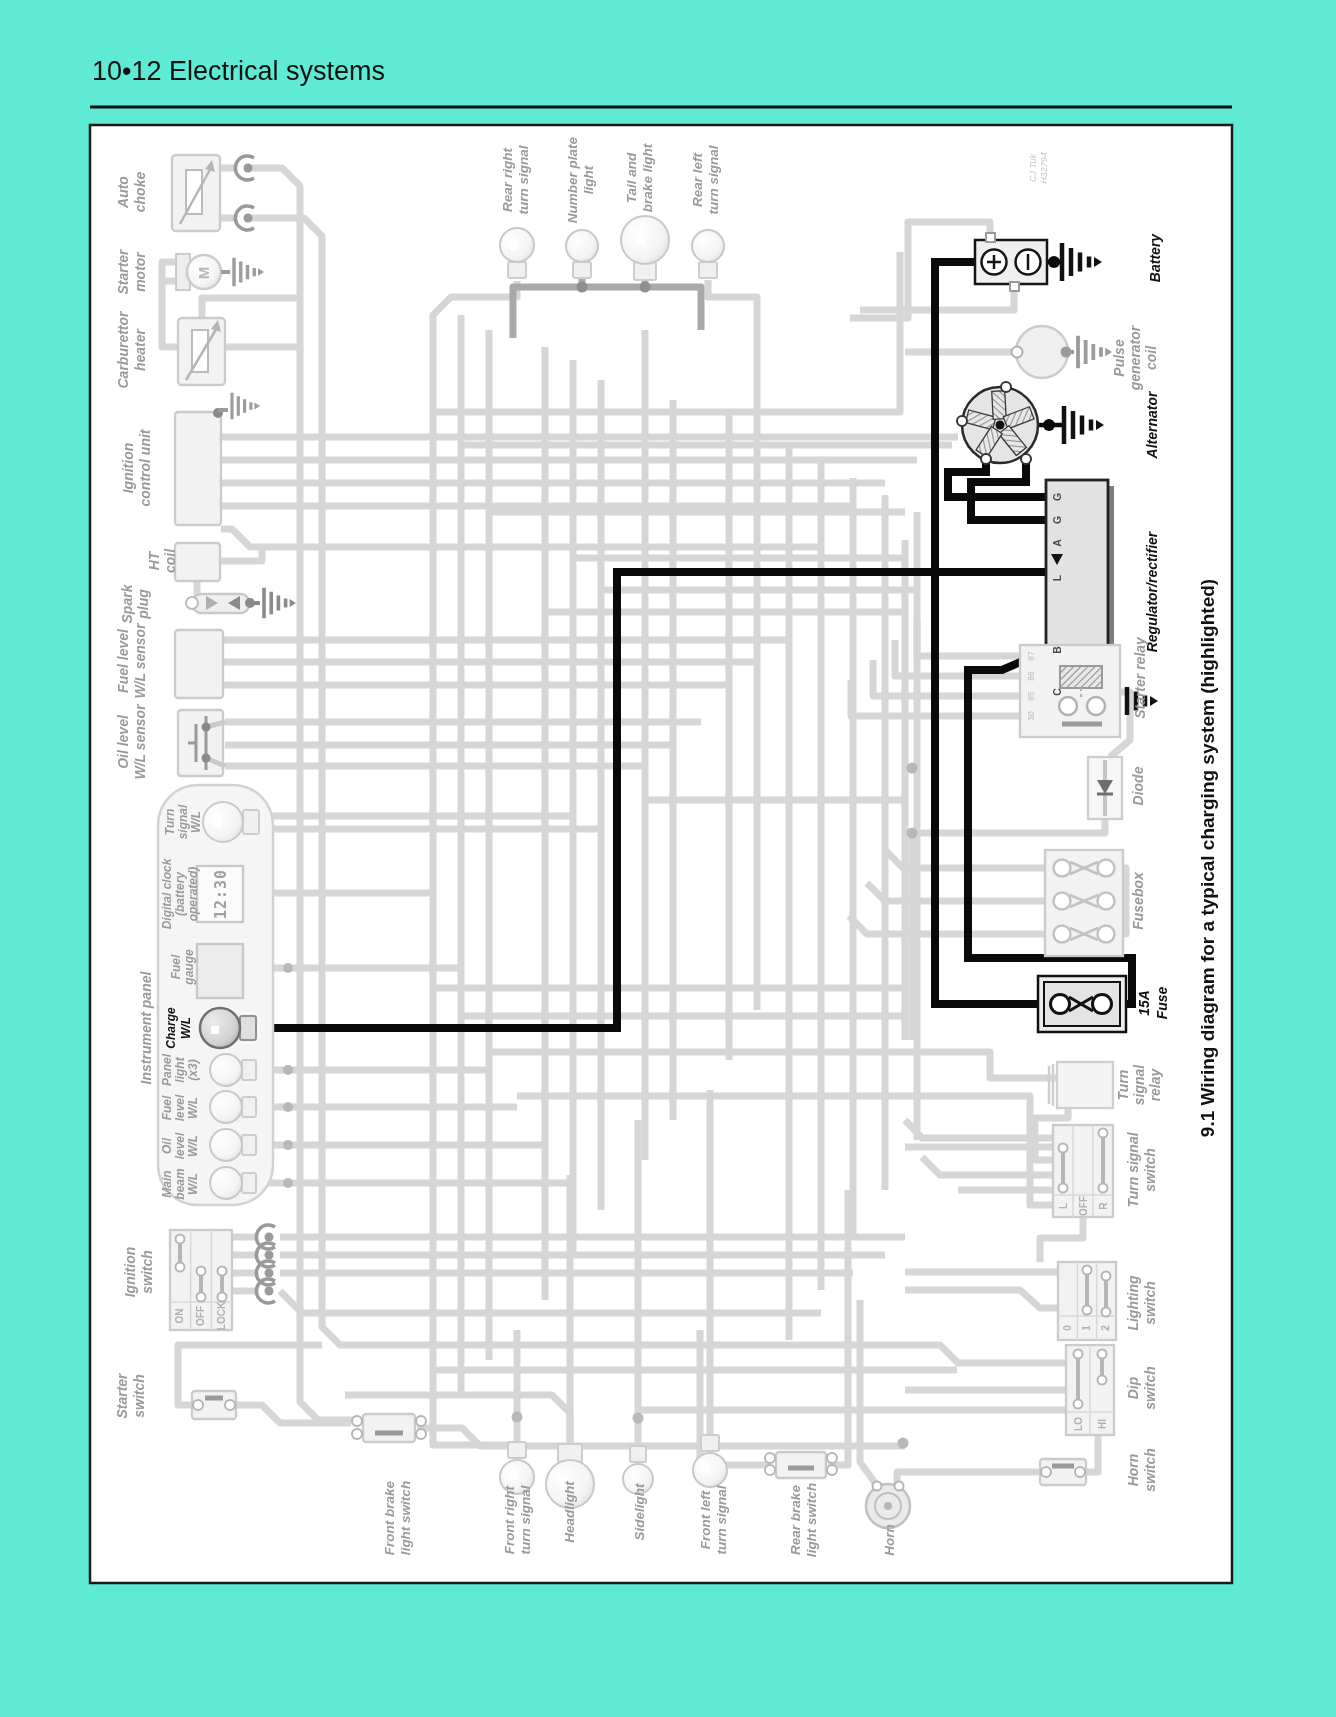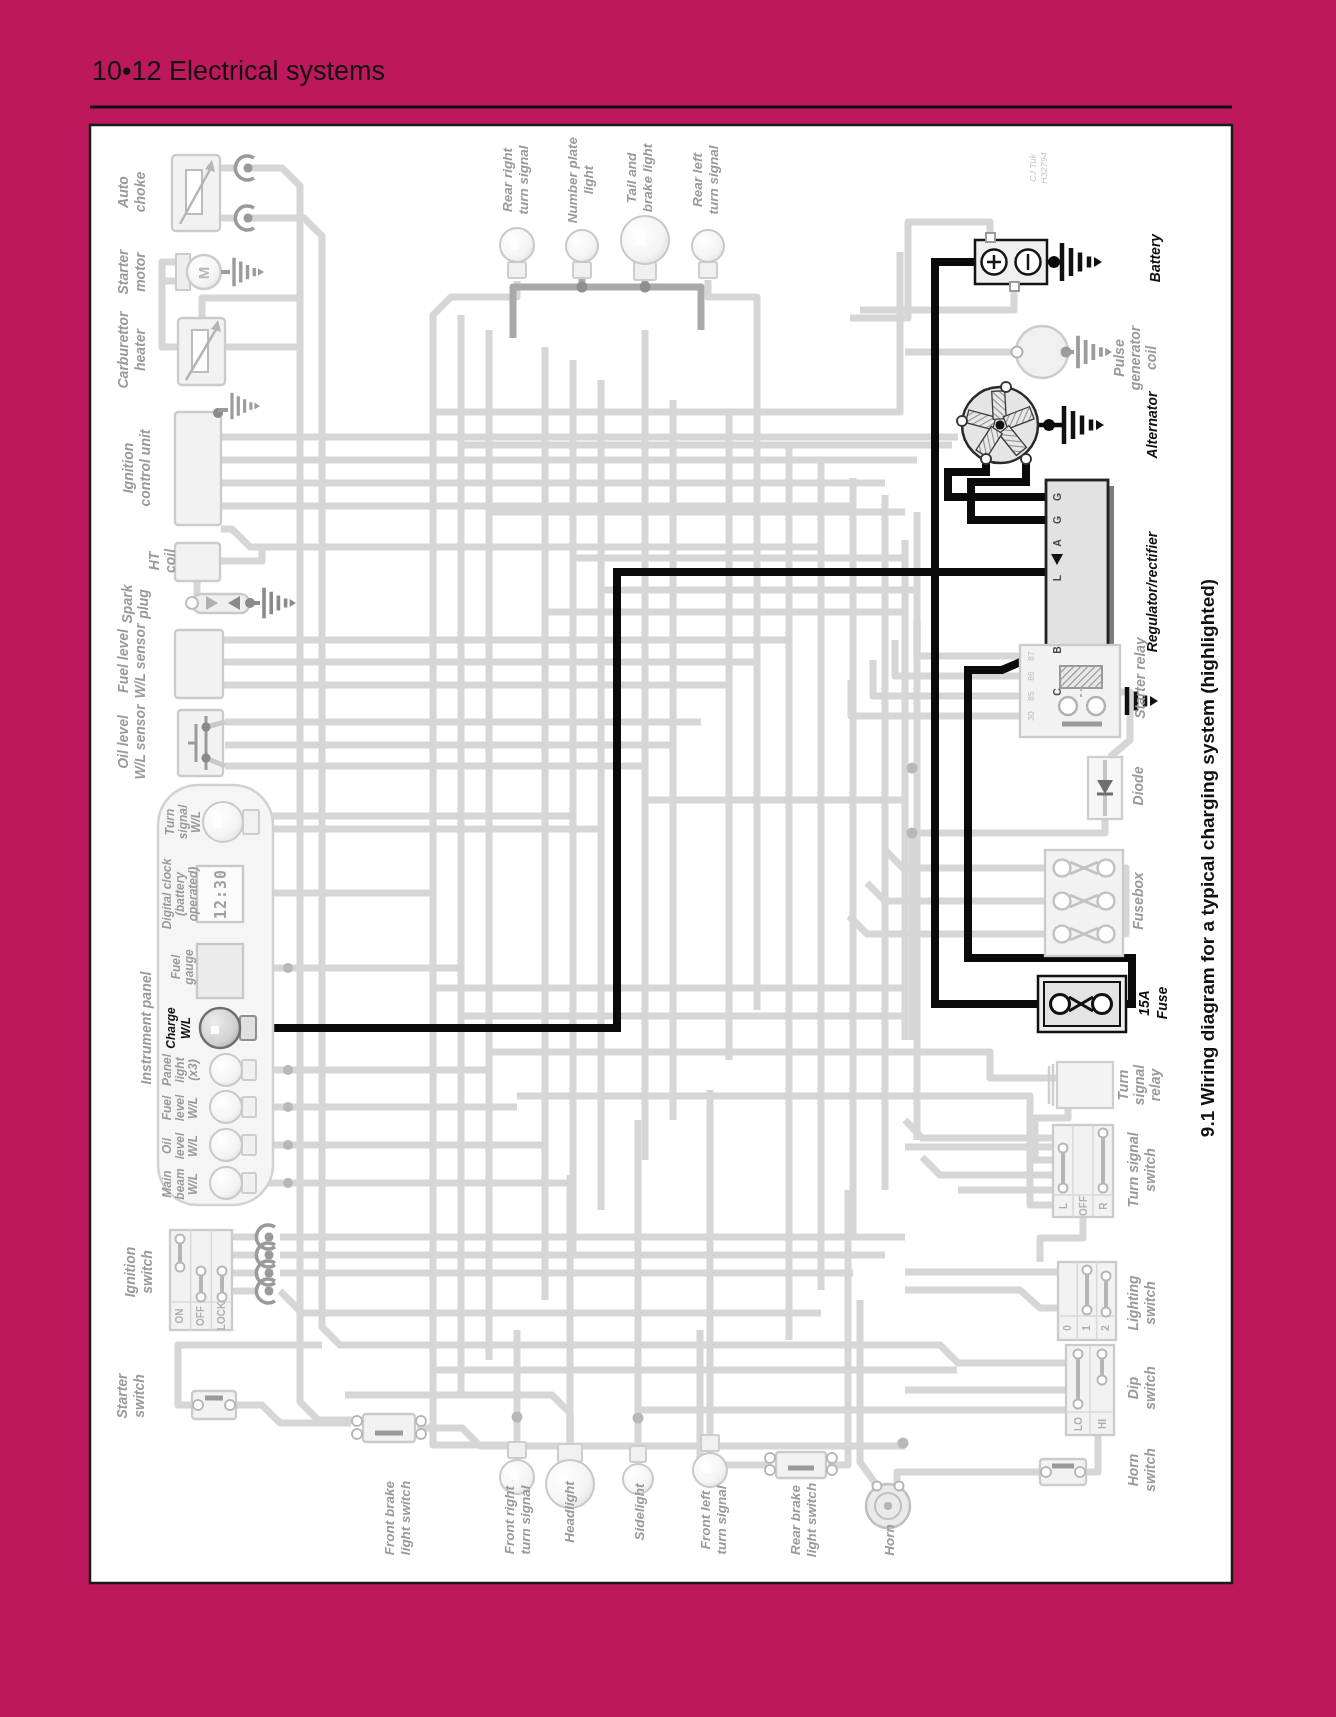--- a/index.html
+++ b/index.html
@@ -1,16 +1,16 @@
 <!DOCTYPE html>
 <html><head>
 <meta charset="utf-8">
 <style>
   html,body{margin:0;padding:0;background:#fff;}
-  .page{position:relative;width:1336px;height:1717px;background:#be185d;overflow:hidden;}
+  .page{position:relative;width:1336px;height:1717px;background:#5eead4;overflow:hidden;}
   svg{position:absolute;left:0;top:0;}
   text{font-family:"Liberation Sans",sans-serif;}
   .hdr{font-size:27px;fill:#111;}
   .cap{font-size:19px;font-weight:bold;fill:#111;}
   .lbl{font-size:14px;font-style:italic;font-weight:bold;fill:#9a9a9a;}
   .lbl2{font-size:13.5px;font-style:italic;font-weight:bold;fill:#9a9a9a;}
   .sm{font-size:12px;font-style:italic;font-weight:bold;fill:#9a9a9a;}
   .hl{fill:#111;}
   .pos{font-size:10px;fill:#b0b0b0;font-weight:bold;}
   .term{font-size:10.5px;fill:#4a4a4a;font-weight:bold;}

